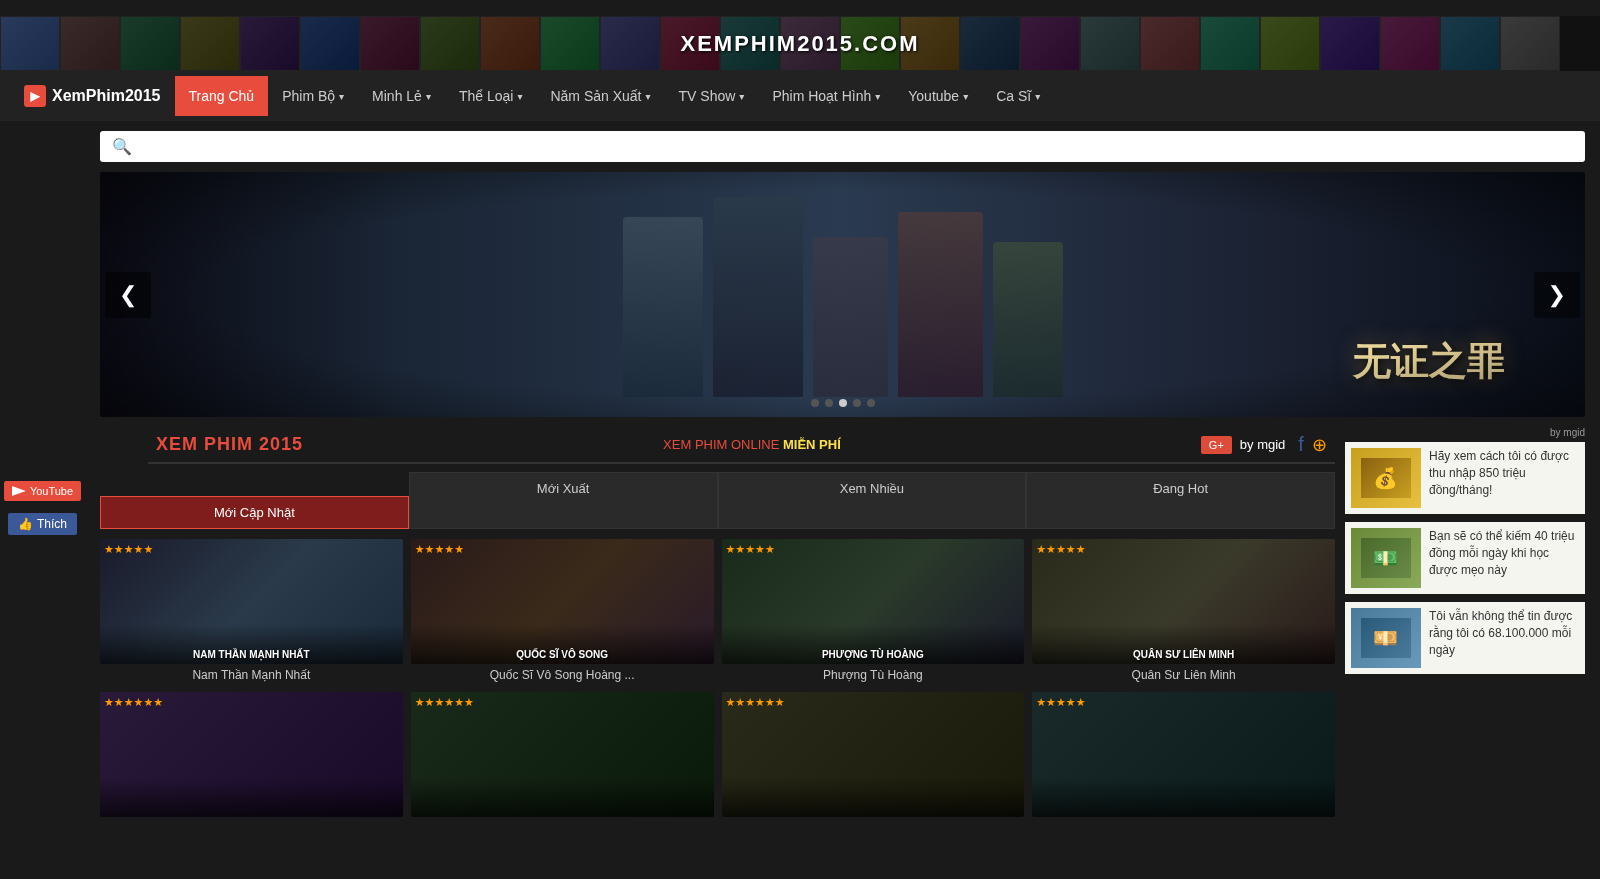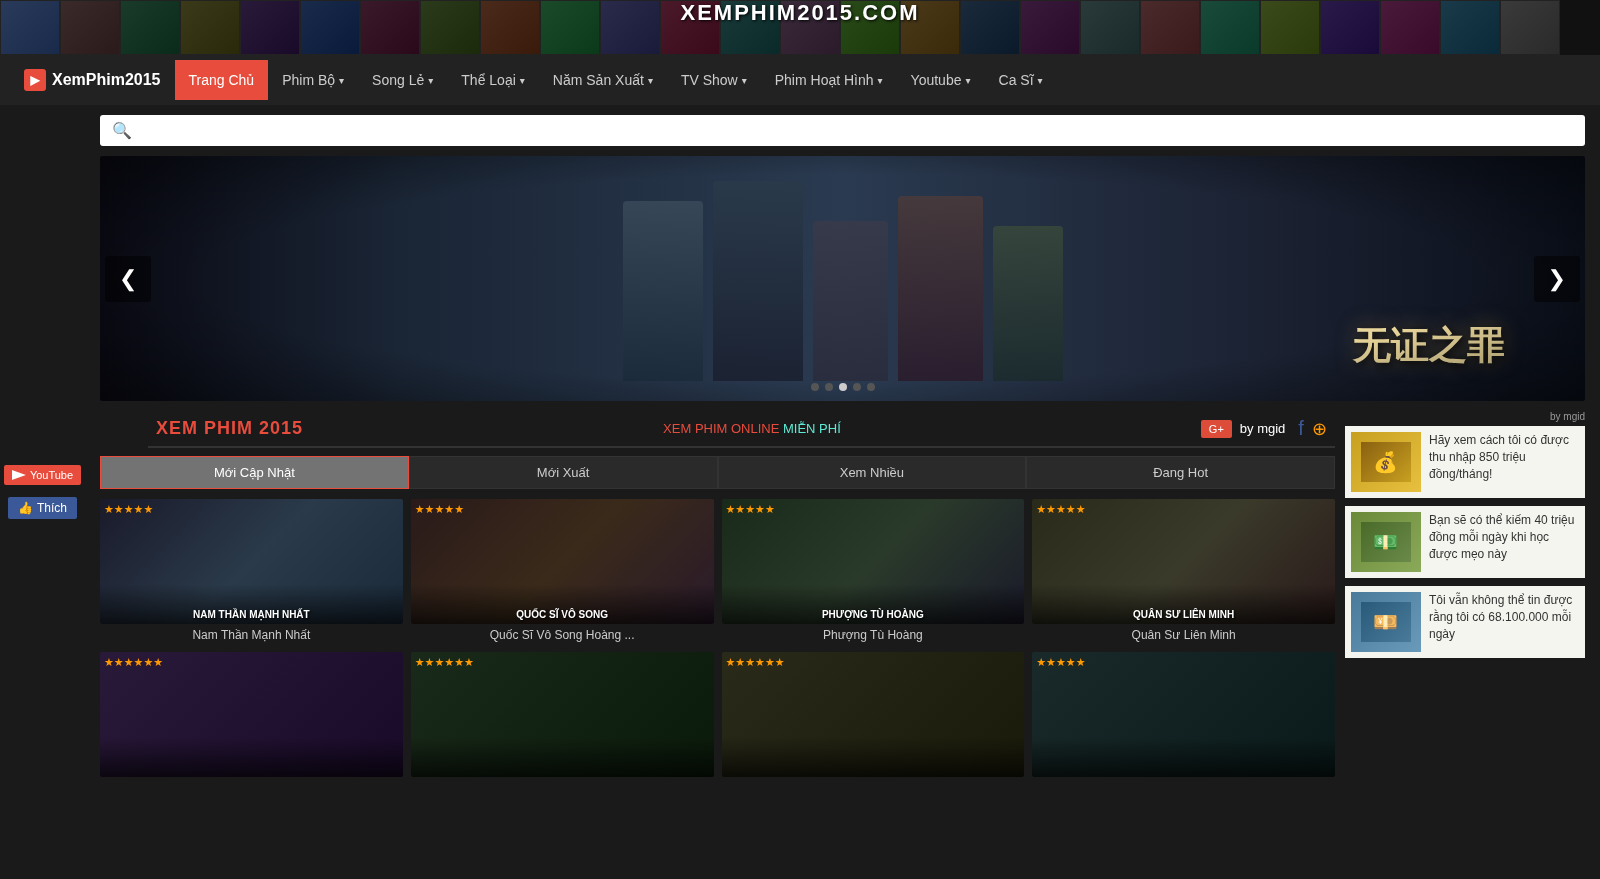--- a/index.html
+++ b/index.html
@@ -4,23 +4,25 @@
   <style>
     * { margin: 0; padding: 0; box-sizing: border-box; }
     body { font-family: Arial, sans-serif; background: #1a1a1a; color: #fff; width: 1600px; min-height: 879px; overflow-x: hidden; }
 
     
     .top-banner {
       width: 100%;
       height: 55px;
       background: #111;
       display: flex;
+      align-items: center;
       justify-content: center;
       overflow: hidden;
       position: relative;
+      margin-top: 16px;
     }
     .banner-film-strip {
       display: flex;
       flex: 1;
       height: 55px;
       overflow: hidden;
     }
     .banner-film-item {
       width: 60px;
       height: 55px;
@@ -245,21 +247,21 @@
     .tab-btn {
       flex: 1;
       padding: 8px 0;
       text-align: center;
       font-size: 13px;
       cursor: pointer;
       background: #2a2a2a;
       color: #ccc;
       border: 1px solid #333;
     }
-    .tab-btn.active { background: #737373; color: #fff; border-color: #e74c3c; }
+    .tab-btn.active { background: #7f1d1d; color: #fff; border-color: #e74c3c; margin-top: 24px; }
 
     
     .two-col {
       display: flex;
       gap: 10px;
     }
     .movies-col {
       flex: 3;
     }
     .ads-col {
@@ -403,21 +405,21 @@
     <span>XemPhim2015</span>
   </div>
   <div class="nav-item active">
     <span>Trang Chủ</span>
   </div>
   <div class="nav-item">
     <span>Phim Bộ</span>
     <span class="chevron">▾</span>
   </div>
   <div class="nav-item">
-    <span>Song Lẻ</span>
+    <span>Minh Lẻ</span>
     <span class="chevron">▾</span>
   </div>
   <div class="nav-item">
     <span>Thể Loại</span>
     <span class="chevron">▾</span>
   </div>
   <div class="nav-item">
     <span>Năm Sản Xuất</span>
     <span class="chevron">▾</span>
   </div>
@@ -488,21 +490,21 @@
       <div class="slide-next">❯</div>
     </div>
 
     <div class="two-col">
 
       <div class="movies-col">
 
         <div class="section-header">
           <span class="section-title-red">XEM PHIM 2015</span>
           <span class="section-subtitle">
-            <span style="color:#e74c3c;text-align:center;">XEM PHIM ONLINE</span><span style="color:#5eead4;"> MIỄN PHÍ</span>
+            <span style="color:#e74c3c;text-align:center;">XEM PHIM ONLINE</span><span style="color:#fde047;font-weight:bold;"> MIỄN PHÍ</span>
           </span>
           <div class="section-icons">
             <span class="google-plus">G+</span>
             <span style="color:#fff;font-size:18px;margin-right:5px;font-size:13px;">by mgid</span>
             <span class="fb-icon">f</span>
             <span class="rss-icon">⊕</span>
           </div>
         </div>
 
         <div class="tabs-row">

